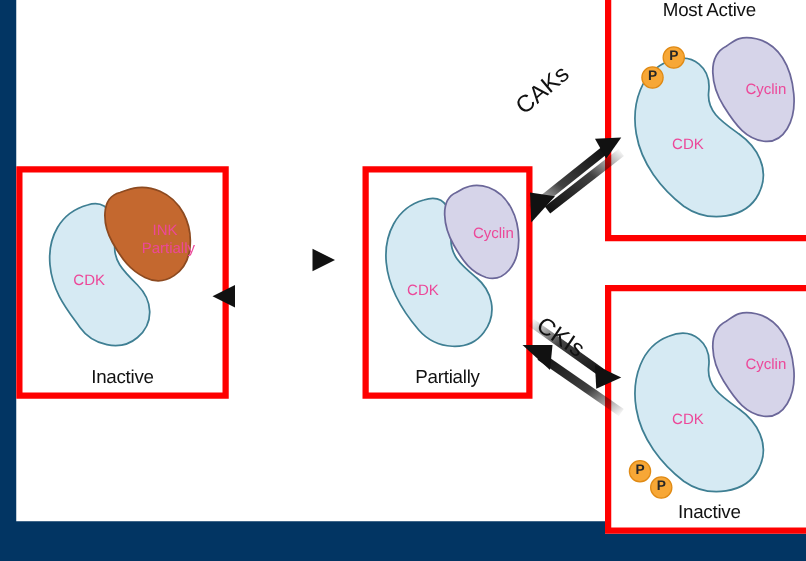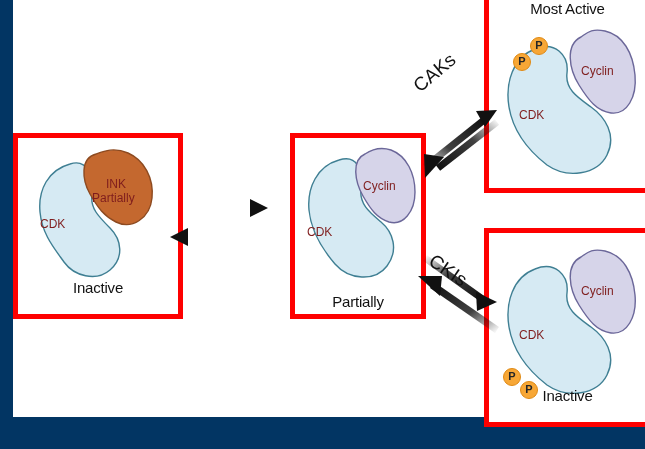--- a/index.html
+++ b/index.html
@@ -35,30 +35,30 @@
   .panel-label{
     position:absolute;
     left:0; right:0;
     text-align:center;
     font-size:15px;
     color:#111111;
     line-height:1.08;
     letter-spacing:-0.2px;
     z-index:7;
   }
-  .label-bottom{ bottom:18px; }
+  .label-bottom{ bottom:4px; }
   .label-top{ top:2px; }
   .label-mid-two{ bottom:4px;margin-top:38px; }
 
   .shapes{position:absolute;left:0;top:0;width:100%;height:100%;z-index:6;}
   .blobtext{
     position:absolute;
     font-size:12px;
-    color:#7f1d1d;
-    text-align:left;
+    color:#ec4899;
+    text-align:right;
     line-height:1.12;
     z-index:7;
     pointer-events:none;
     white-space:nowrap;
   }
 
   
   .pcircle{
     position:absolute;
     width:18px;height:18px;
@@ -161,21 +161,21 @@
 
   <div class="arrowlabel lab-caks">CAKs</div>
   <div class="arrowlabel lab-ckis">CKIs</div>
 
   <div class="panel panel-left">
     <svg class="shapes" viewBox="0 0 160 176">
       <path d="M52,26 C30,32 20,52 22,74 C24,96 36,110 46,124 C56,138 78,144 92,132 C106,120 104,102 92,90 C80,78 72,70 74,56 C76,40 70,20 52,26 Z" fill="#d6eaf3" stroke="#3f7f93" stroke-width="1.4"></path>
       <path d="M78,16 C62,20 64,42 72,56 C80,70 86,78 98,84 C114,92 132,80 134,60 C136,40 126,22 110,15 C96,9 86,13 78,16 Z" fill="#c4682f" stroke="#8d4a20" stroke-width="1.4"></path>
     </svg>
     <div class="blobtext" style="left:22px;top:80px;width:44px;">CDK</div>
-    <div class="blobtext" style="left:88px;top:40px;width:52px;">INK</div>
+    <div class="blobtext" style="left:72px;top:40px;width:52px;">INK</div>
     <div class="blobtext" style="left:74px;top:54px;width:64px;">Partially</div>
     <div class="panel-label label-bottom">Inactive</div>
   </div>
 
   <div class="panel panel-mid">
     <svg class="shapes" viewBox="0 0 126 176">
       <path d="M44,22 C22,28 12,50 14,72 C16,94 28,112 40,126 C54,142 80,144 92,128 C104,112 98,94 86,84 C74,74 64,66 66,50 C68,32 62,16 44,22 Z" fill="#d6eaf3" stroke="#3f7f93" stroke-width="1.4"></path>
       <path d="M70,16 C56,22 60,44 68,58 C76,72 82,80 94,84 C108,88 120,74 120,54 C120,36 112,18 96,12 C84,8 76,12 70,16 Z" fill="#d6d4e9" stroke="#6b6799" stroke-width="1.4"></path>
     </svg>
     <div class="blobtext" style="left:12px;top:88px;width:44px;">CDK</div>

